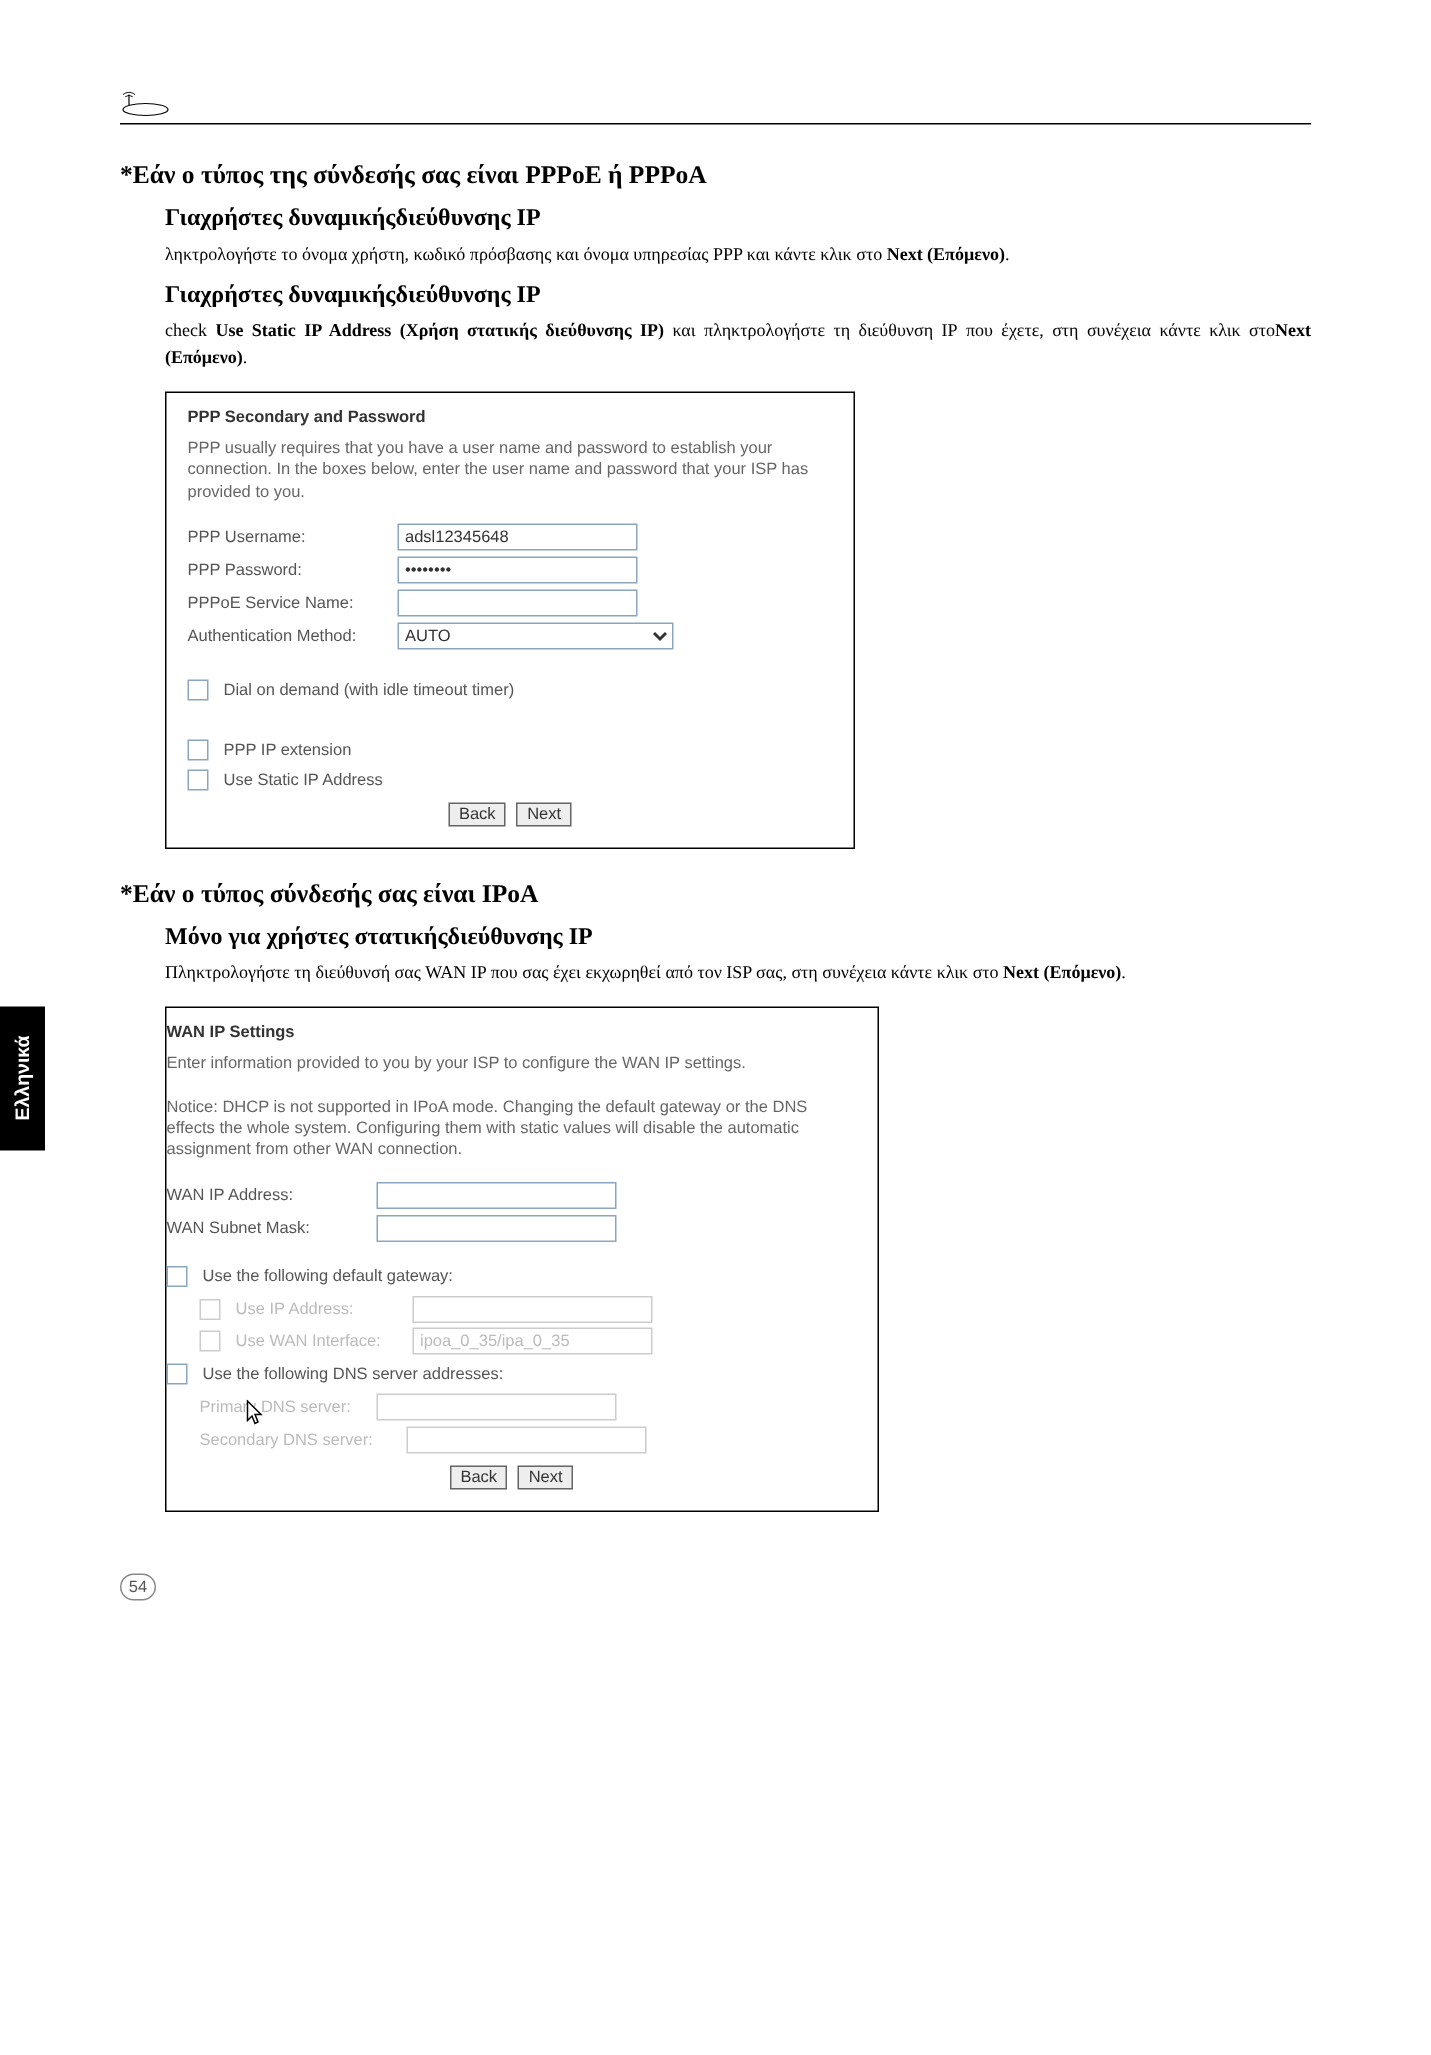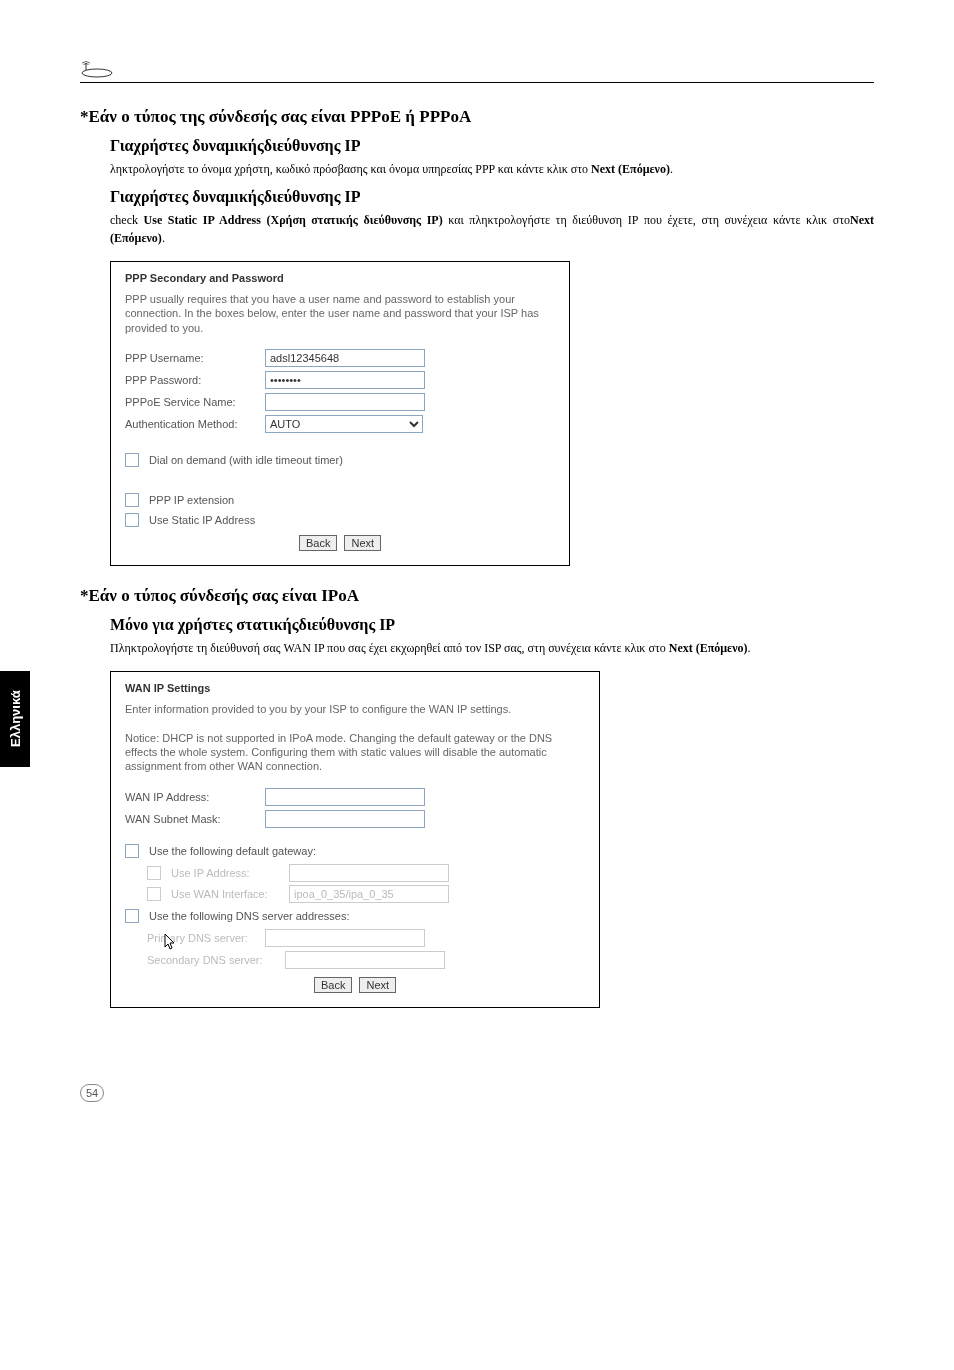--- a/index.html
+++ b/index.html
@@ -52,21 +52,21 @@
     margin: 14px 0 20px 30px;
   }
   .screenshot {
     border: 1px solid #000;
     background: #fff;
     font-family: Arial, sans-serif;
     font-size: 11px;
     color: #555;
   }
   .sc1 { width: 430px; padding: 10px 14px 14px 14px; }
-  .sc2 { width: 460px; padding: 10px 14px 14px 14px; position: relative; }
+  .sc2 { width: 460px; padding: 10px 14px 14px 0; position: relative; }
   .sc-title {
     font-weight: bold;
     color: #333;
     margin-bottom: 8px;
   }
   .sc-desc {
     color: #666;
     margin-bottom: 14px;
     line-height: 1.3;
   }
@@ -81,21 +81,21 @@
     height: 16px;
     width: 150px;
     padding: 0 4px;
     font-size: 11px;
     color:#333;
     background:#fff;
   }
   .sc-select {
     border: 1px solid #8aa6c1;
     height: 18px;
-    width: 158px;
+    width: 184px;
     font-size: 11px;
     background:#fff;
     color:#333;
   }
   .sc-check-row {
     display:flex;
     align-items:center;
     margin: 6px 0;
   }
   .sc-check {
@@ -134,21 +134,21 @@
     display:flex;
     align-items:center;
     justify-content:center;
     writing-mode: vertical-rl;
     transform: rotate(180deg);
   }
   .sidebar-wrap {
     position: relative;
   }
   .page-number {
-    margin-top: 76px;
+    margin-top: 41px;
     font-family: Arial, sans-serif;
     font-size: 11px;
     border:1px solid #888;
     border-radius: 10px;
     width: 22px;
     height: 16px;
     display:flex;
     align-items:center;
     justify-content:center;
     color:#555;

